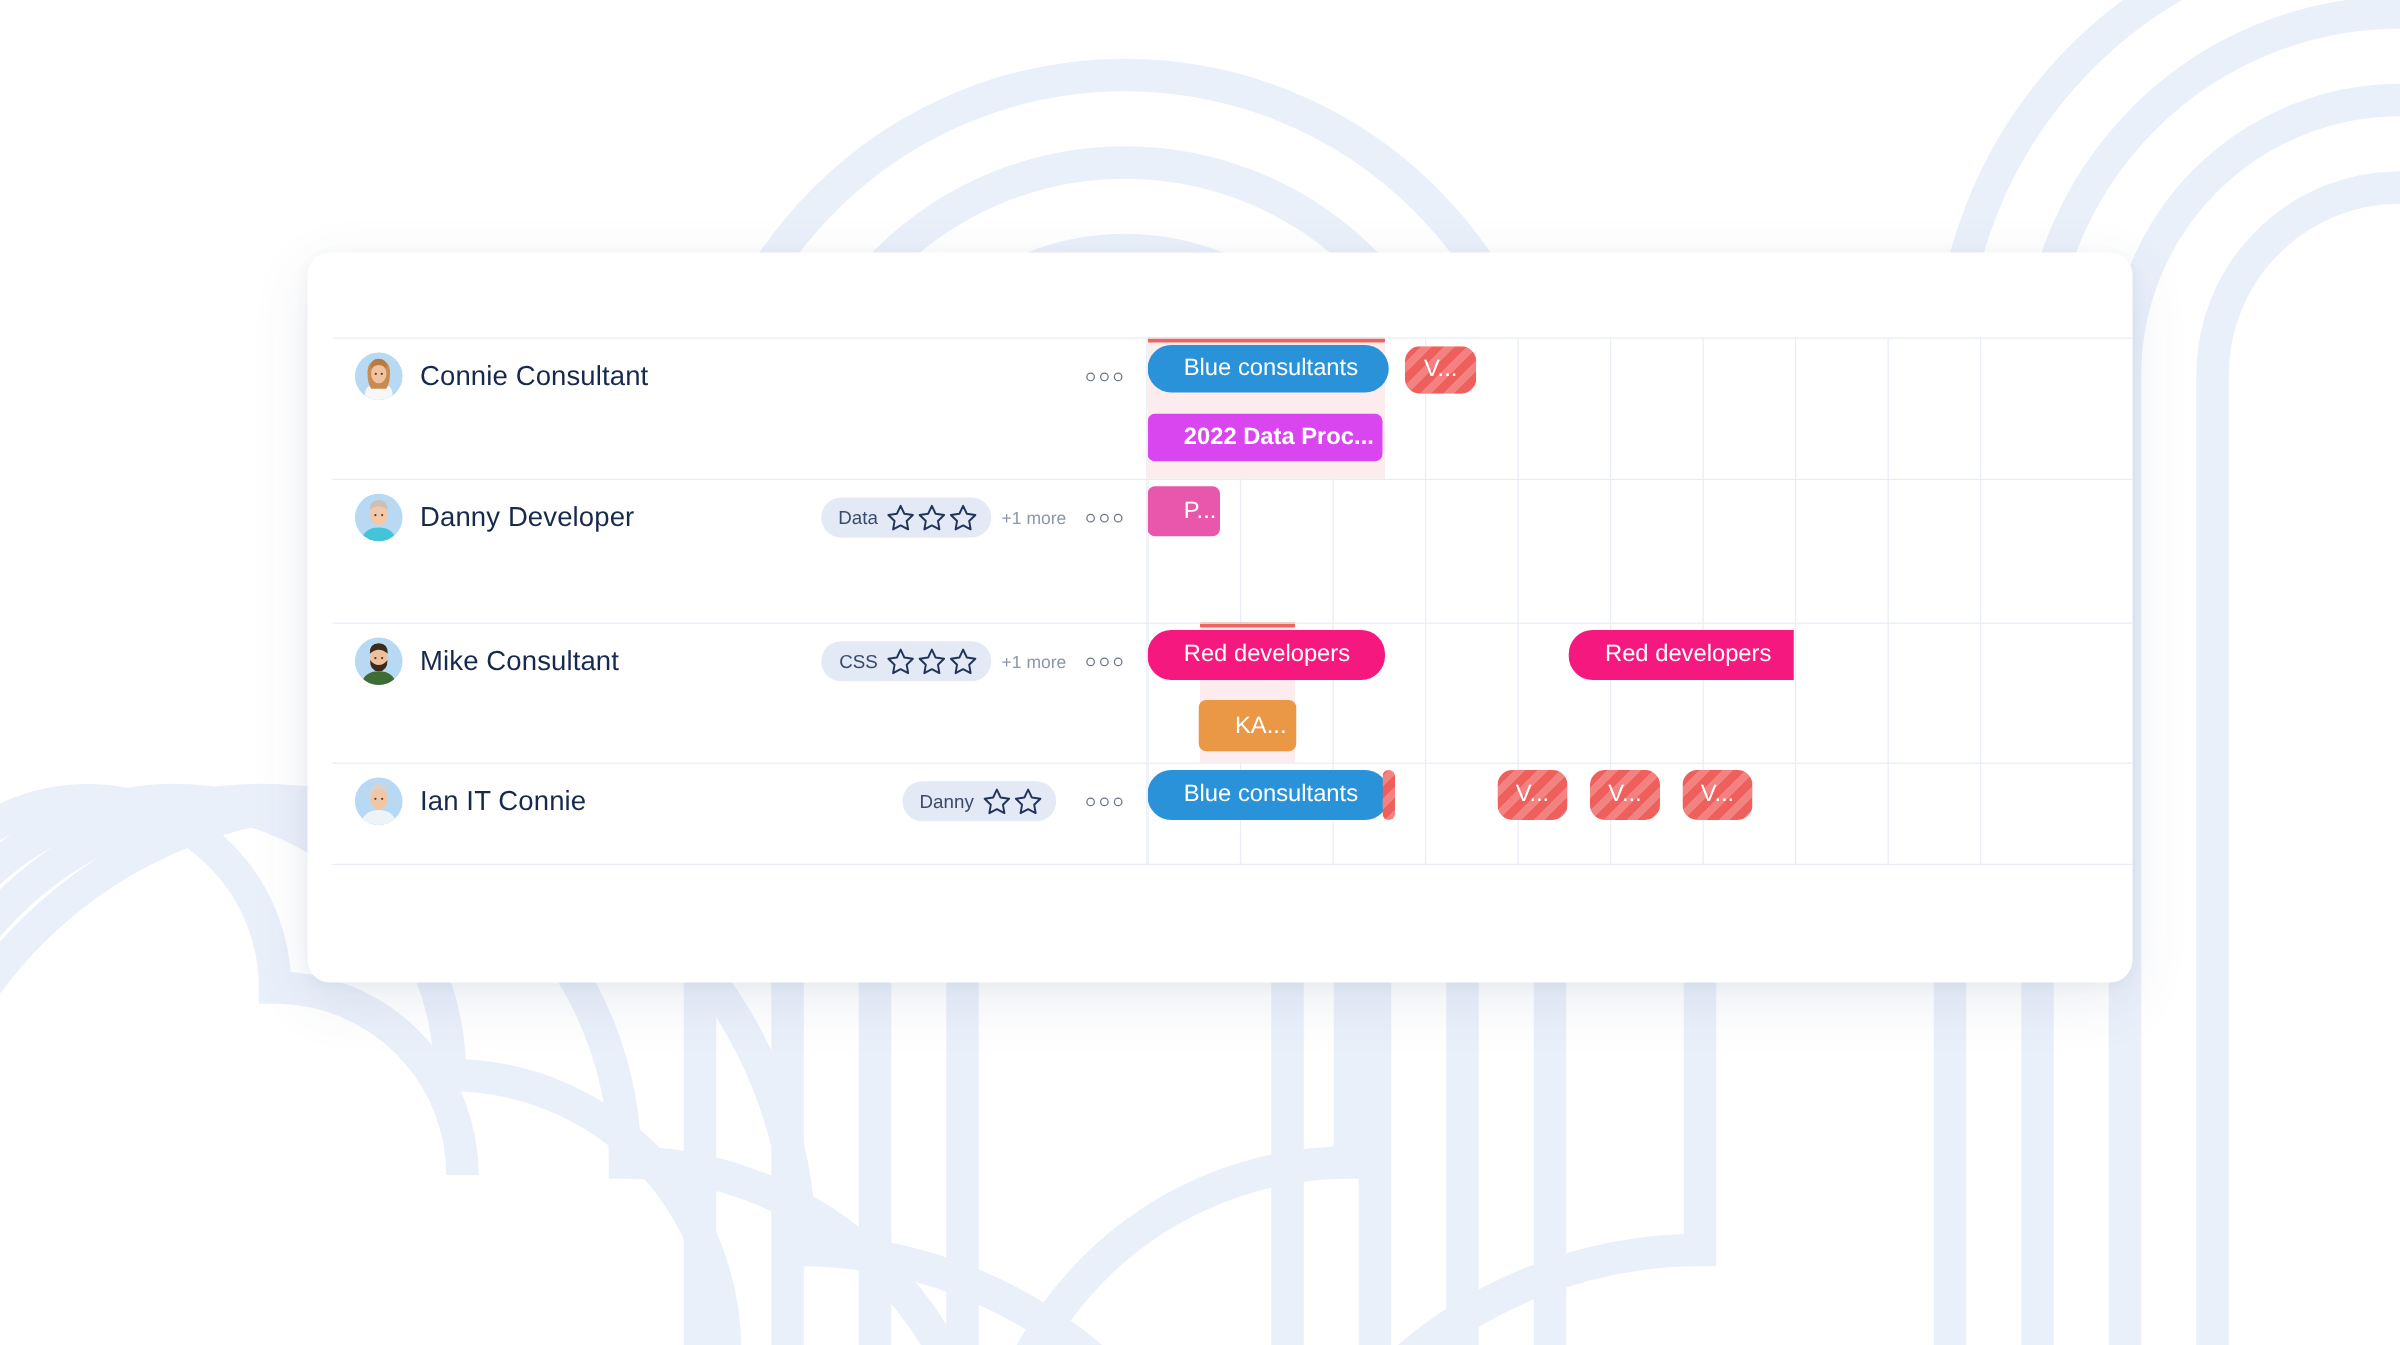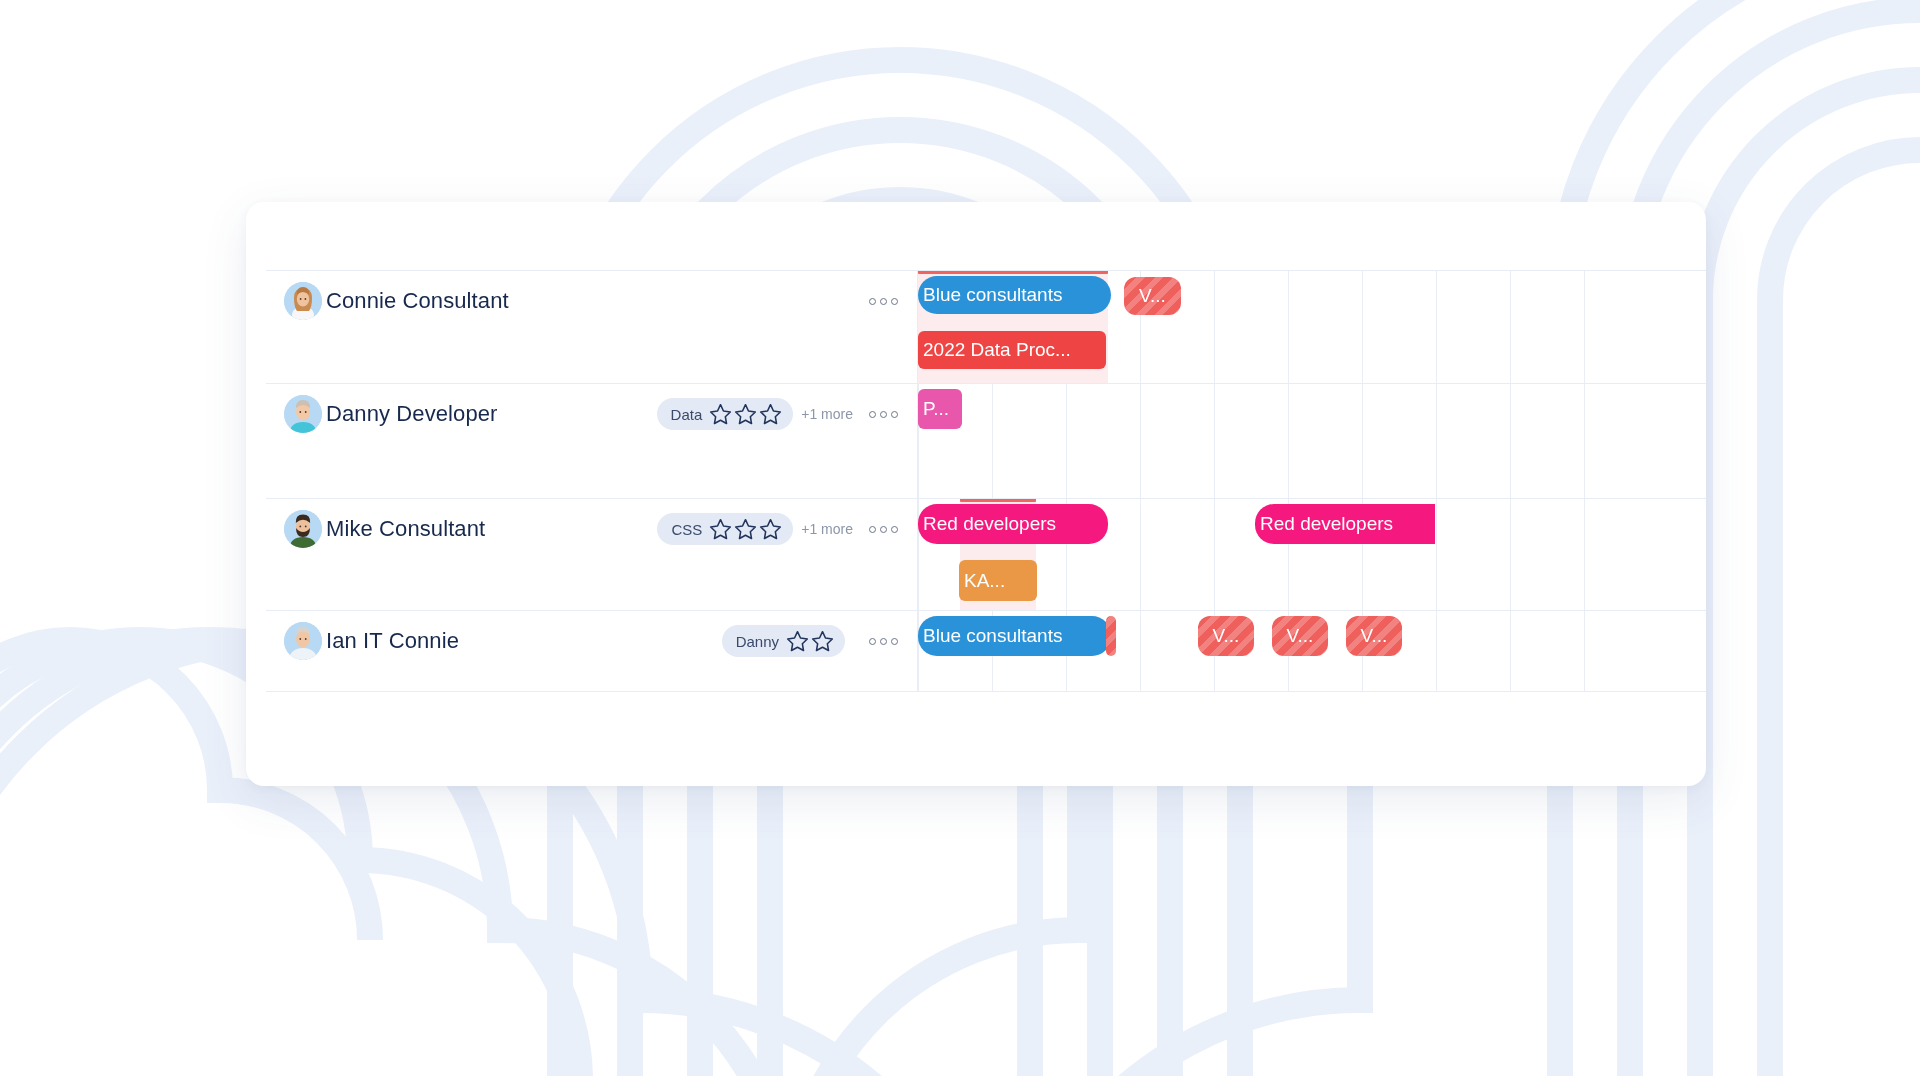--- a/index.html
+++ b/index.html
@@ -94,21 +94,21 @@
     width: 38px; height: 38px;
     border-radius: 50%;
     background: #b6d7f2;
     flex: 0 0 38px;
     position: relative;
     overflow: hidden;
   }
   .avatar svg { display:block; width:38px; height:38px; }
 
   .res-name {
-    margin-left: 4px;
+    margin-left: 14px;
     font-size: 22px;
     color: #17294d;
     letter-spacing: .1px;
     white-space: nowrap;
   }
 
   .res-spacer { flex: 1 1 auto; }
 
   .skill-tag {
     display: inline-flex;
@@ -151,29 +151,29 @@
 
   
   .evt {
     position: absolute;
     display: flex;
     align-items: center;
     color: #fff;
     font-size: 19px;
     white-space: nowrap;
     overflow: hidden;
-    padding: 0 5px;
+    padding: 0 29px;
     z-index: 3;
   }
   .evt.pill  { border-radius: 19px; }
   .evt.rect  { border-radius: 6px; }
   .evt.pill-right-flat { border-radius: 19px 0 0 19px; }
 
   .evt-blue   { background: #2a92d8; }
-  .evt-green  { background: #ef4444; }
+  .evt-green  { background: #d946ef; font-weight: bold; }
   .evt-pinkl  { background: #e857ac; }
   .evt-magenta{ background: #f5197f; }
   .evt-orange { background: #ea9846; }
 
   .evt-vac {
     background: #ef5f5c;
     background-image: repeating-linear-gradient(
       -45deg,
       rgba(255,255,255,.22) 0px,
       rgba(255,255,255,.22) 6px,

